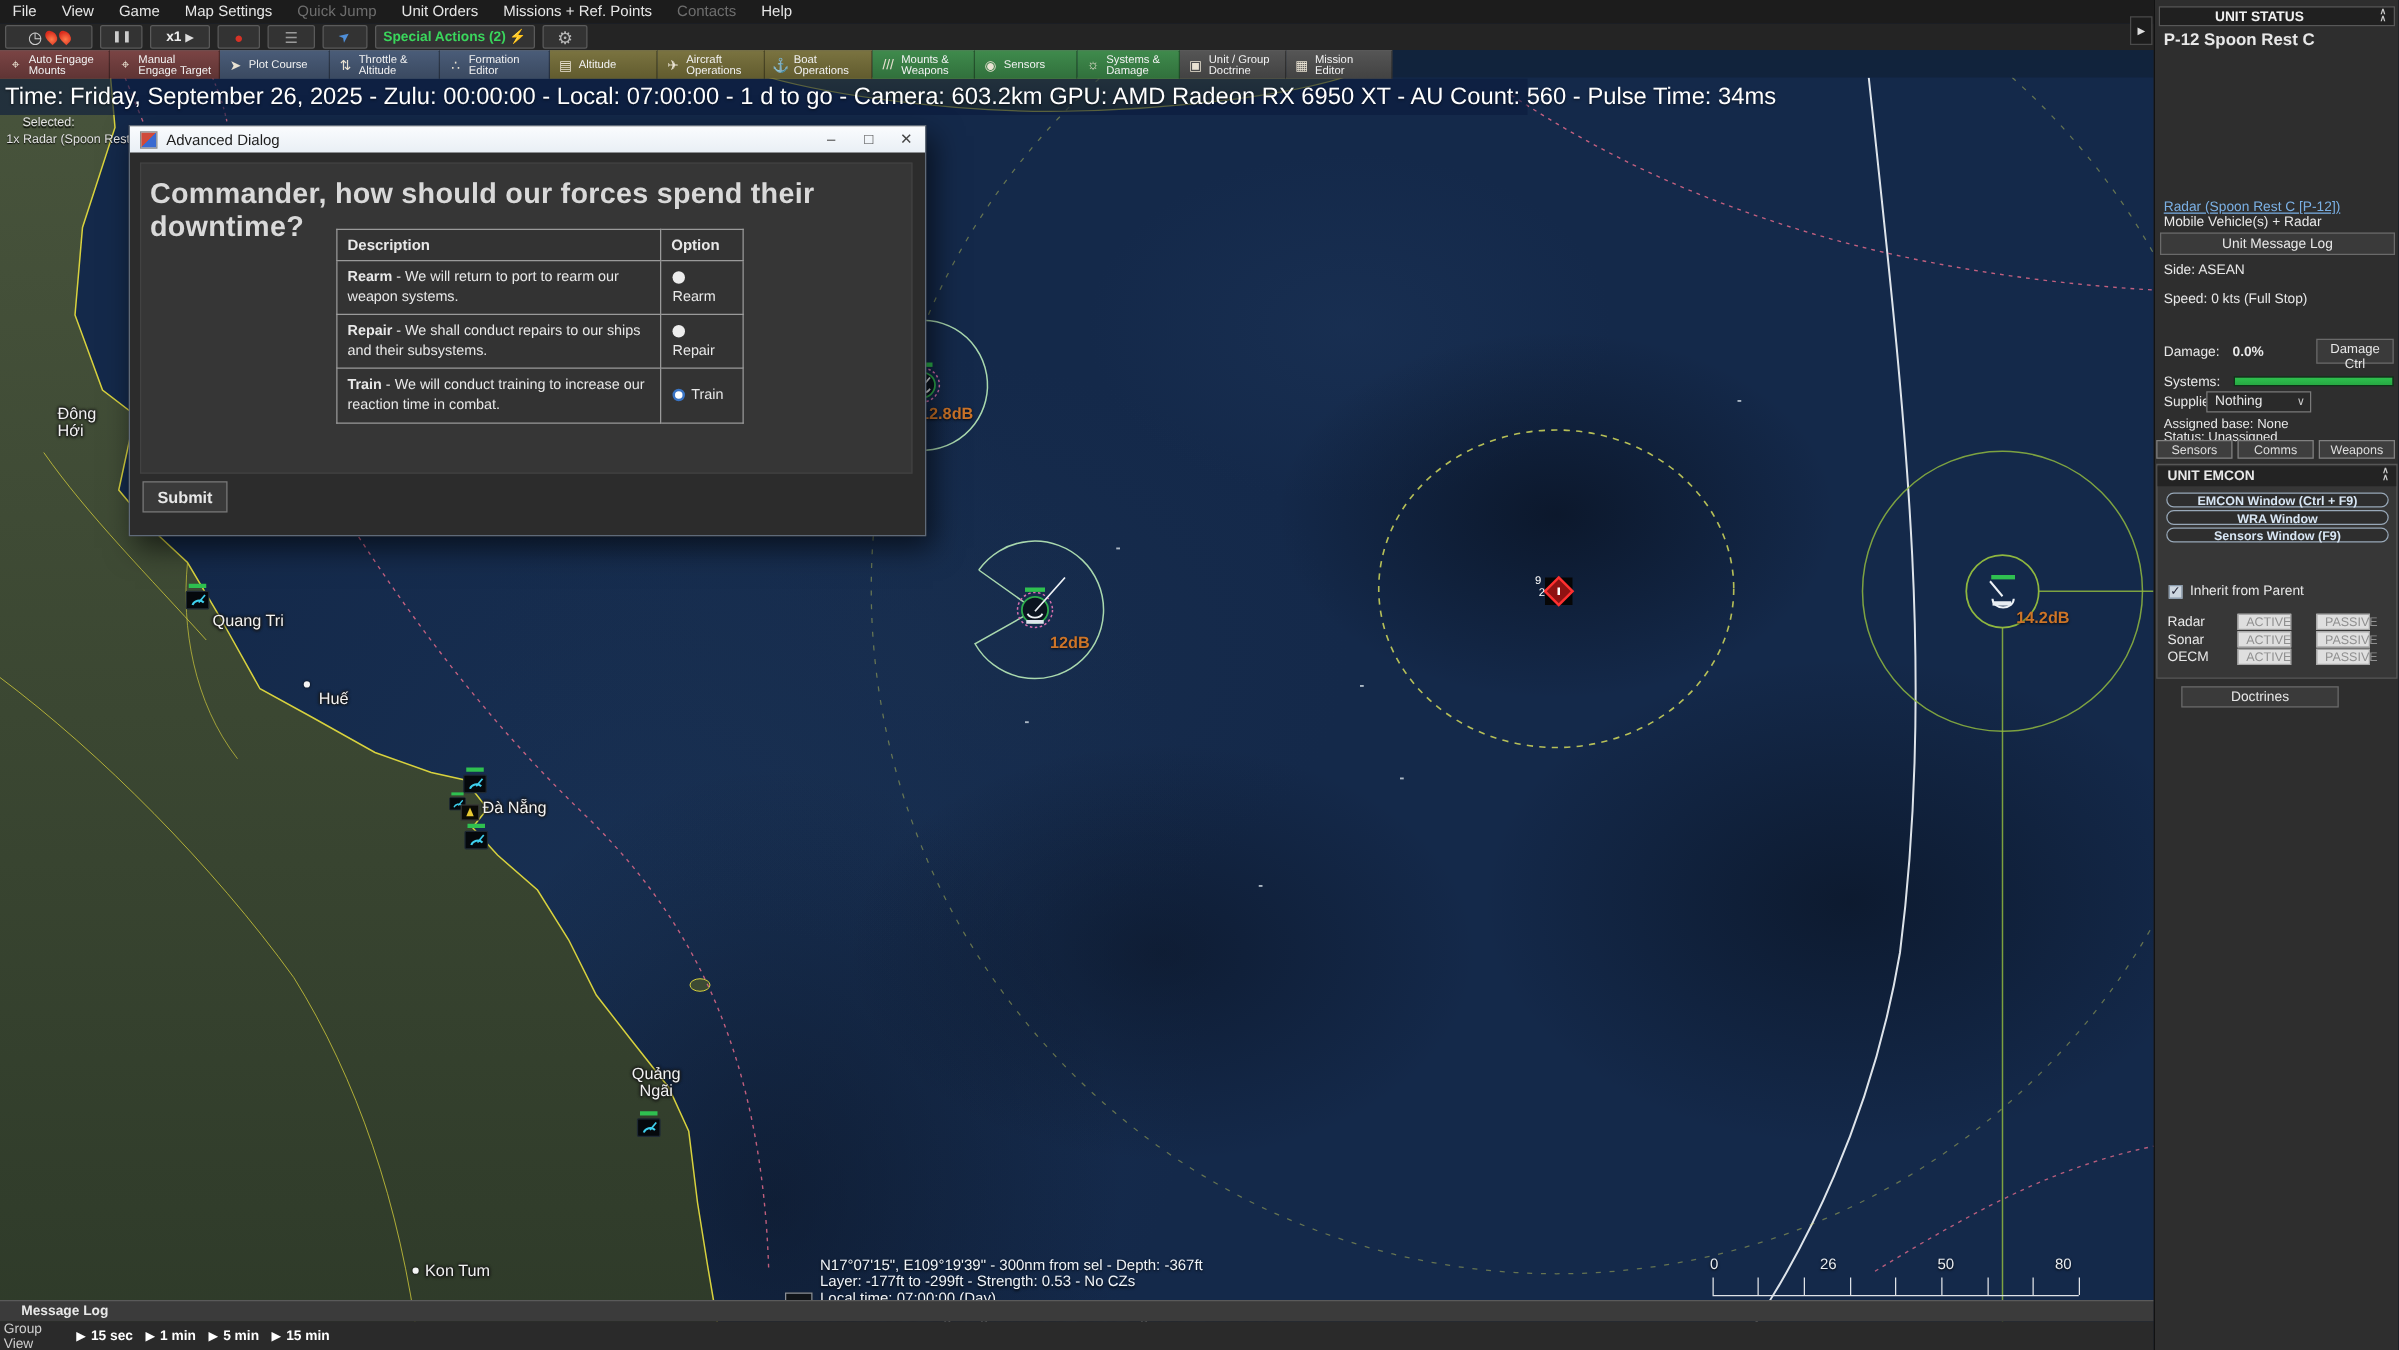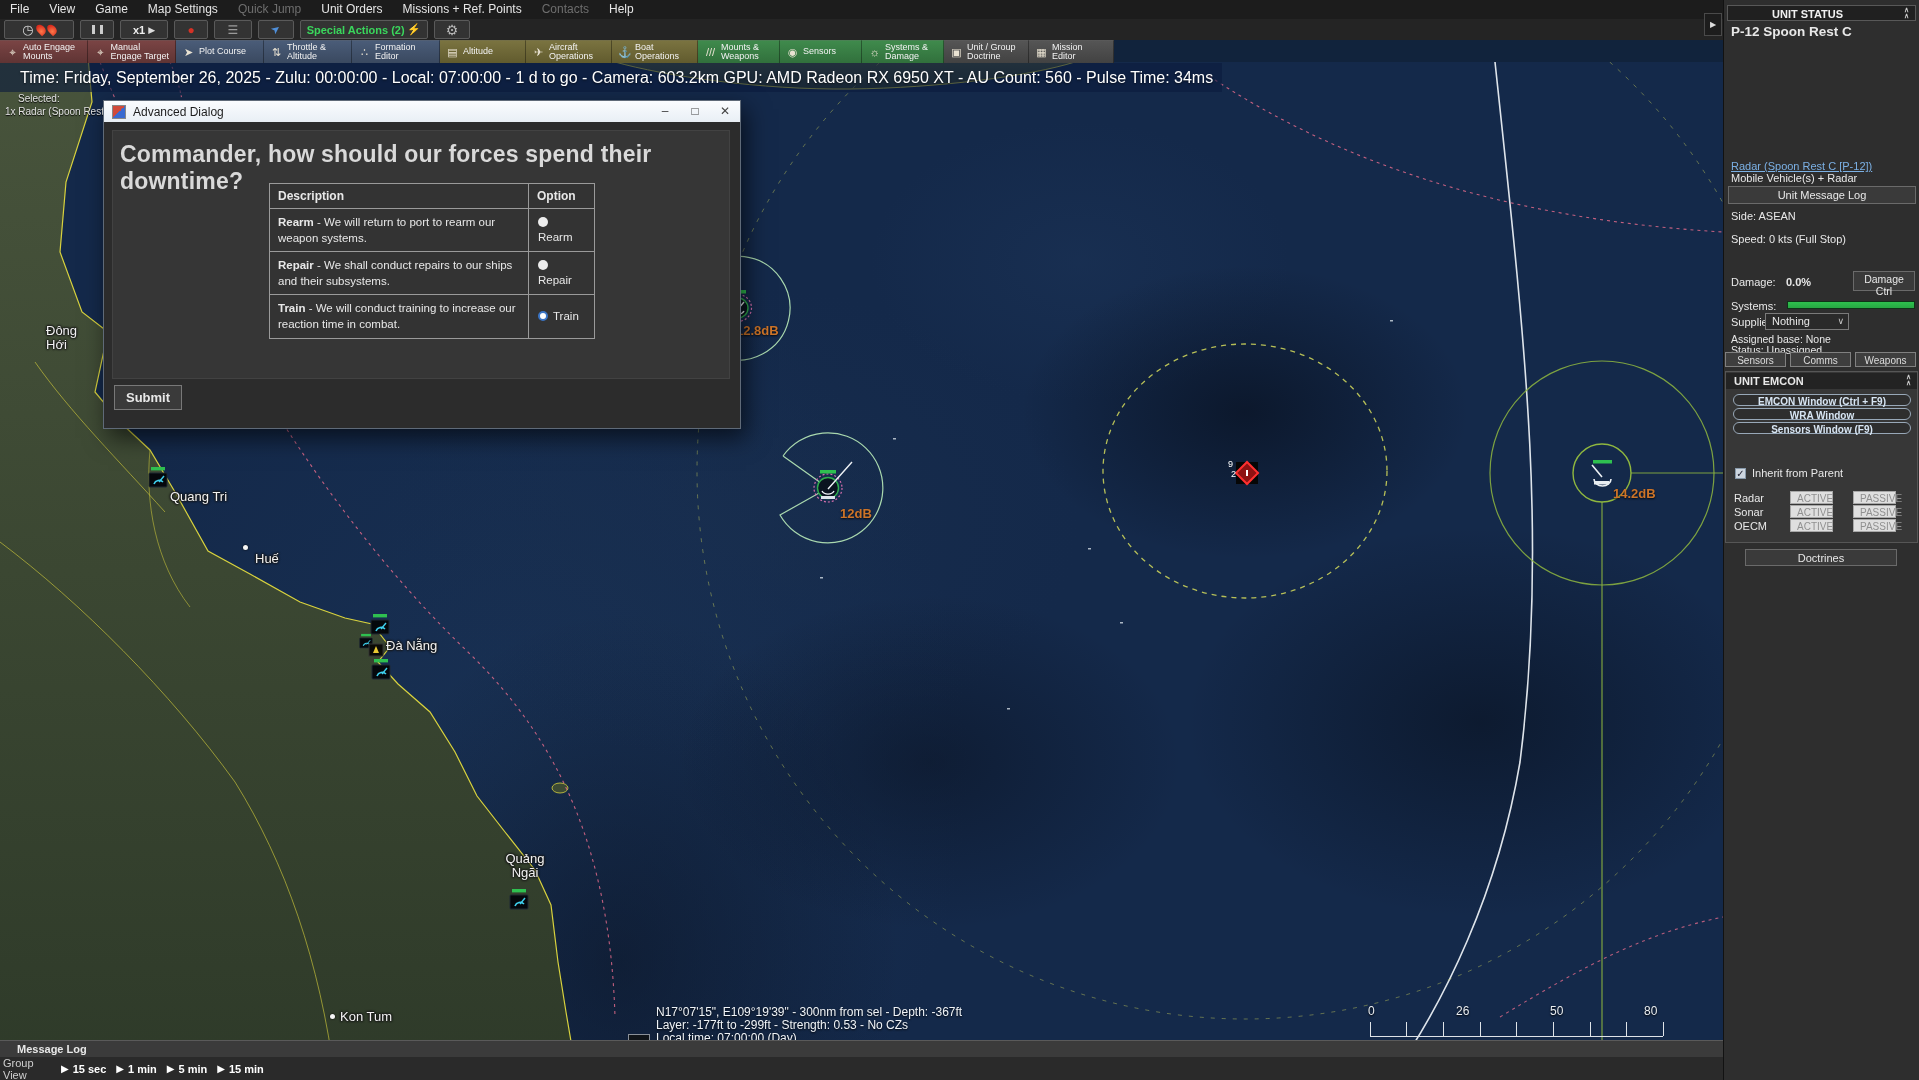--- a/index.html
+++ b/index.html
@@ -41,21 +41,21 @@
     background:
       radial-gradient(320px 210px at 1245px 350px, rgba(5,10,20,.55), transparent 70%),
       radial-gradient(420px 280px at 1480px 660px, rgba(6,12,22,.5), transparent 70%),
       radial-gradient(360px 240px at 930px 700px, rgba(8,14,26,.45), transparent 70%),
       radial-gradient(300px 200px at 1080px 200px, rgba(30,55,92,.4), transparent 70%),
       radial-gradient(500px 340px at 730px 460px, rgba(26,48,80,.45), transparent 70%),
       radial-gradient(400px 500px at 620px 900px, rgba(9,16,30,.5), transparent 70%),
       radial-gradient(600px 700px at 520px 700px, rgba(32,62,100,.35), transparent 75%),
       #14294a;}
   .map svg{position:absolute;left:0;top:0;}
-  .timebar{position:absolute;left:0;top:1px;width:1222px;height:29px;background:rgba(12,28,62,.62);color:#fff;font-size:16px;line-height:29px;padding-left:20px;box-sizing:border-box;white-space:nowrap;text-shadow:0 1px 2px rgba(0,0,0,.6);}
+  .timebar{position:absolute;left:0;top:1px;width:1222px;height:29px;background:rgba(12,28,62,.62);color:#fff;font-size:19px;line-height:29px;padding-left:4px;box-sizing:border-box;white-space:nowrap;text-shadow:0 1px 2px rgba(0,0,0,.6);}
   .selblock{position:absolute;left:0;top:31px;color:#e2e2e2;font-size:10px;text-shadow:0 1px 1px #000;}
   .selblock .l1{padding-left:18px;}
   .selblock .l2{padding-left:5px;margin-top:2px;white-space:nowrap;}
   .city{position:absolute;color:#f2f2f2;font-size:13px;line-height:14px;text-shadow:-1px 0 2px #1a1a1a,1px 0 2px #1a1a1a,0 -1px 2px #1a1a1a,0 1px 2px #1a1a1a;}
   .city-dot{position:absolute;width:5px;height:5px;border-radius:50%;background:#f5f5f5;box-shadow:0 0 2px #000;}
   .sdb{position:absolute;color:#cd7428;font-size:13px;font-weight:bold;text-shadow:0 1px 2px rgba(0,0,0,.8);}
   .infoblock{position:absolute;left:656px;top:944px;color:#f0f4f8;font-size:12px;line-height:13.2px;text-shadow:0 1px 2px rgba(0,0,0,.85);white-space:nowrap;}
   .infoicon{position:absolute;left:628px;top:972px;width:20px;height:20px;background:#101418;border:1px solid #8a9098;color:#eee;font-size:12px;text-align:center;line-height:20px;}
   .scalebar{position:absolute;left:1368px;top:942px;width:300px;height:50px;color:#e8ecf0;font-size:12px;text-shadow:0 1px 2px #000;}
   .scalebar .num{position:absolute;top:0;}
@@ -504,16 +504,16 @@
       <div class="em-name" style="top:120px;">Radar</div>
       <button class="appbtn" style="left:64px;top:119px;">ACTIVE</button>
       <button class="appbtn" style="left:127px;top:119px;">PASSIVE</button>
       <div class="em-name" style="top:134px;">Sonar</div>
       <button class="appbtn" style="left:64px;top:133px;">ACTIVE</button>
       <button class="appbtn" style="left:127px;top:133px;">PASSIVE</button>
       <div class="em-name" style="top:148px;">OECM</div>
       <button class="appbtn" style="left:64px;top:147px;">ACTIVE</button>
       <button class="appbtn" style="left:127px;top:147px;">PASSIVE</button>
     </div>
-    <button class="sb-btn" style="left:21px;top:549px;width:152px;height:17px;">Doctrines</button>
+    <button class="sb-btn" style="left:21px;top:549px;width:126px;height:17px;">Doctrines</button>
   </div>
 
 </div>
 
 </body></html>

